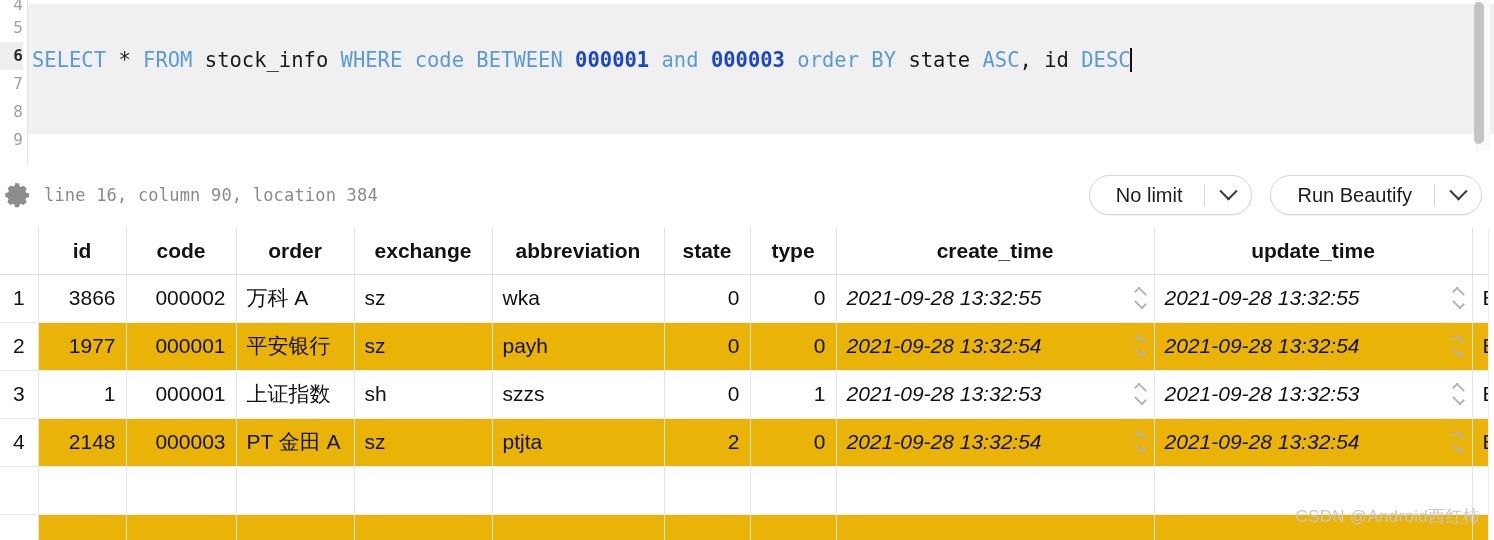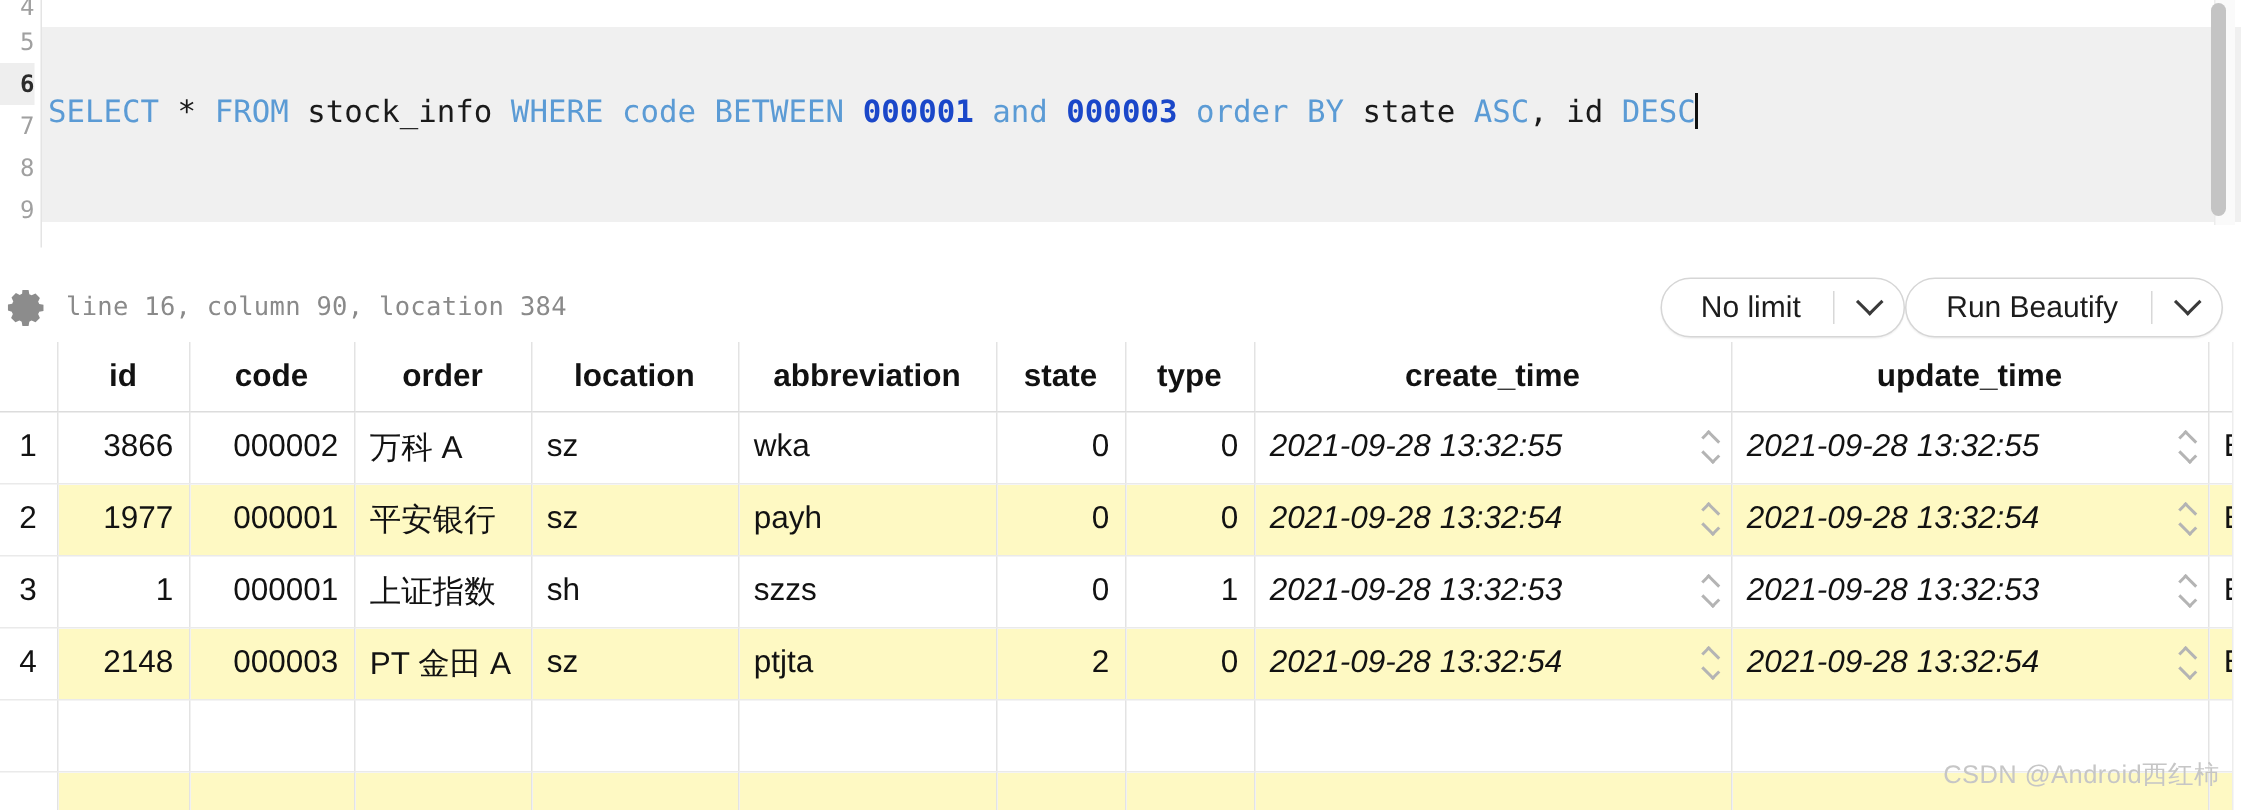--- a/index.html
+++ b/index.html
@@ -30,21 +30,21 @@
     flex: 0 0 28px;
   }
   .gutter .ln { height: 28px; line-height: 28px; }
   .gutter .ln.first { height: 14px; line-height: 10px; overflow: hidden; }
   .gutter .ln.active { color: #2b2b2b; font-weight: bold; background: #eeeeee; }
 
   .code-area {
     position: relative;
     flex: 1 1 auto;
     height: 130px;
-    margin-top: 18px;
+    margin-top: 4px;
     background: #f0f0f0;
     overflow: hidden;
   }
   .code-line {
     position: absolute;
     left: 4px;
     top: 42px;
     white-space: pre;
     font-family: "DejaVu Sans Mono", monospace;
     font-size: 20.5px;
@@ -71,37 +71,37 @@
   }
   .editor-scroll-thumb {
     position: absolute; right: 6px; top: 2px;
     width: 10px; height: 142px;
     background: #c4c4c4;
     border-radius: 5px;
   }
 
   
   .toolbar {
-    position: absolute; left: 0; top: 175px; width: 1494px; height: 60px;
+    position: absolute; left: 0; top: 165px; width: 1494px; height: 60px;
     background: #ffffff;
     display: flex; align-items: center;
   }
   .gear {
     margin-left: 4px; margin-right: 14px;
     width: 26px; height: 26px;
     color: #8c8c8c;
     display: flex; align-items: center; justify-content: center;
   }
   .status-text {
     font-family: "DejaVu Sans Mono", monospace;
     font-size: 17px;
     color: #8a8a8a;
     letter-spacing: 0.2px;
   }
-  .tb-right { margin-left: auto; display: flex; align-items: center; padding-right: 12px; }
+  .tb-right { margin-left: auto; display: flex; align-items: center; gap: 18px; padding-right: 12px; }
   .seg-btn {
     display: flex; align-items: center;
     height: 40px;
     background: #ffffff;
     border: 1px solid #d6d6d6;
     border-radius: 20px;
     box-shadow: 0 1px 1px rgba(0,0,0,0.05);
     overflow: hidden;
   }
   .seg-label {
@@ -150,21 +150,21 @@
   th.rownum-h, td.rownum {
     border-right: 1px solid #e3e3e3;
     background: #ffffff;
     color: #9a9a9a;
     text-align: center;
     font-size: 20px;
     width: 38px;
     border-bottom: 1px solid #ffffff;
   }
   thead th.rownum-h { border-bottom: 1px solid #ffffff; }
-  tr.alt td { background: #fef9c3; }
+  tr.alt td { background: #eab308; }
   tr.alt td.rownum { background: #ffffff; }
   td.numcell { text-align: right; }
   td.txtcell { text-align: left; }
   .dt-cell { position: relative; padding-right: 30px !important; text-align: left; font-style: italic; }
   .stepper {
     position: absolute; right: 8px; top: 50%; transform: translateY(-50%);
     display: flex; flex-direction: column; gap: 3px; align-items: center;
     color: #b0b0b0;
   }
   .stepper i {
@@ -254,21 +254,21 @@
         <col style="width:318px">
         <col style="width:318px">
         <col style="width:68px">
       </colgroup>
       <thead>
         <tr>
           <th class="rownum-h"></th>
           <th>id</th>
           <th>code</th>
           <th>order</th>
-          <th>location</th>
+          <th>exchange</th>
           <th>abbreviation</th>
           <th>state</th>
           <th>type</th>
           <th>create_time</th>
           <th>update_time</th>
           <th></th>
         </tr>
       </thead>
       <tbody id="tbody">
           <tr>

